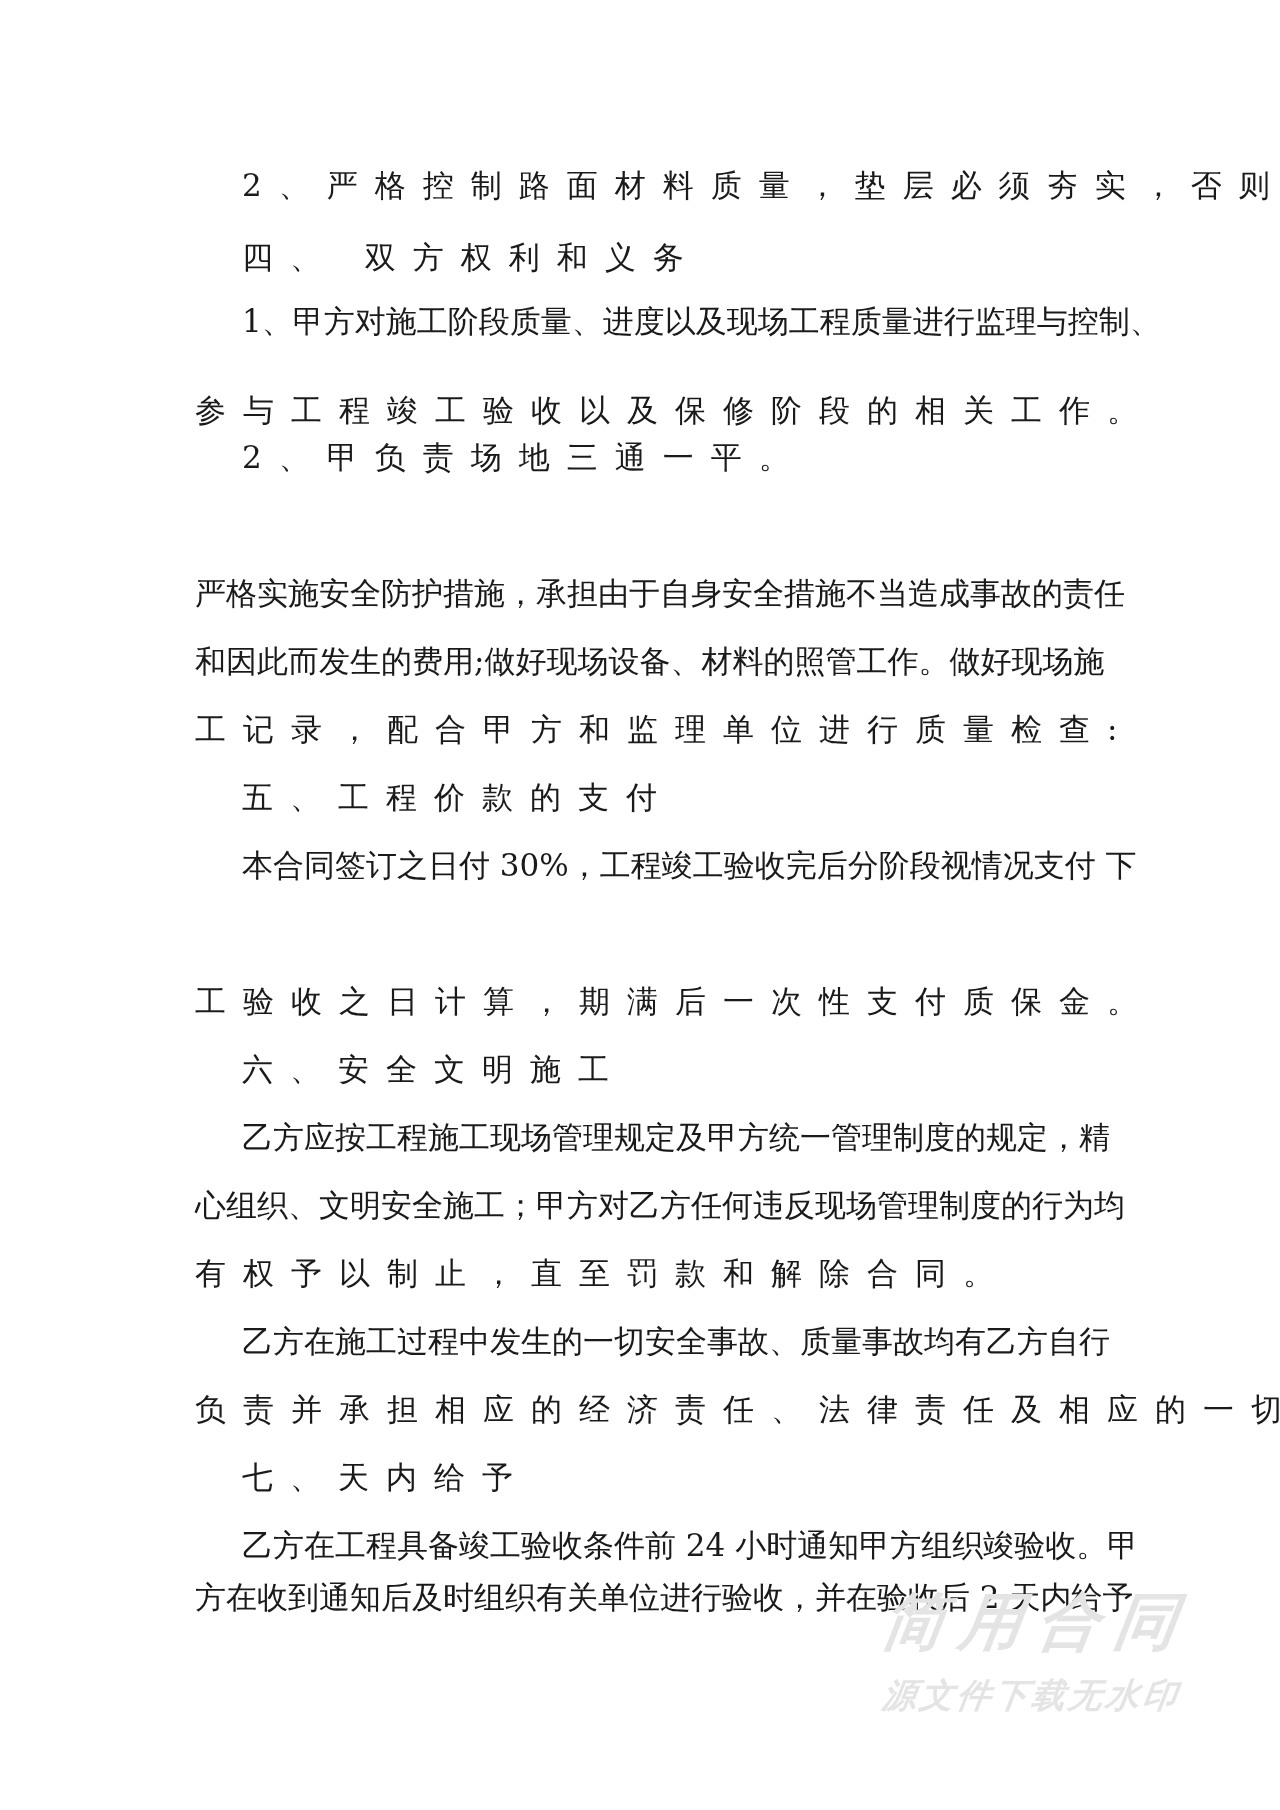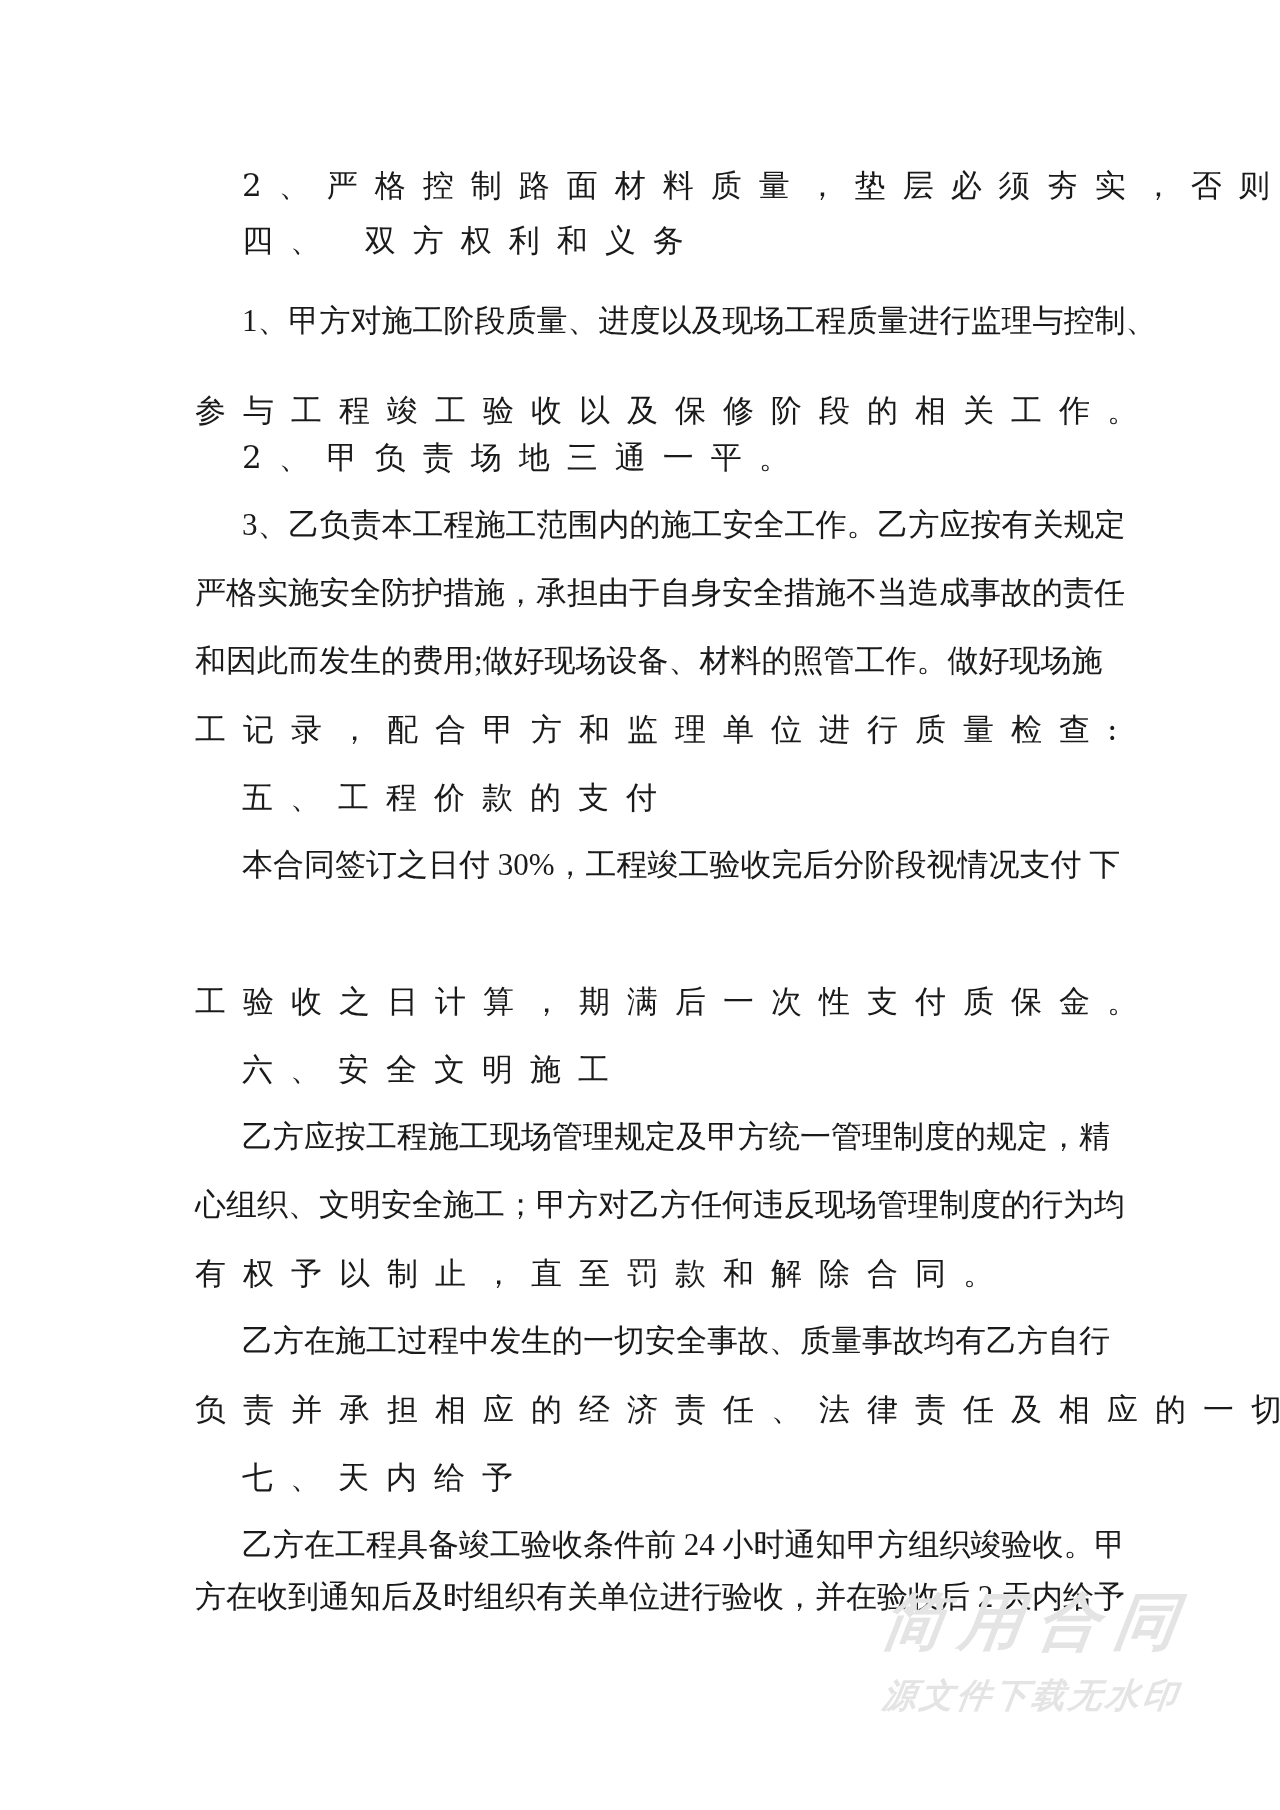--- a/index.html
+++ b/index.html
@@ -2,37 +2,36 @@
 <html><head>
 <meta charset="utf-8">
 <style>
   html, body { margin:0; padding:0; background:#ffffff; }
   body { width:1280px; height:1810px; position:relative; overflow:hidden;
          font-family:"DejaVu Serif","Liberation Serif",serif; color:#1a1a1a; }
   .page { position:absolute; left:0; top:0; width:1280px; height:1810px; background:#fff; }
   .line { position:absolute; left:195px; width:892px; height:40px; line-height:40px;
           font-size:31px; letter-spacing:17px; white-space:nowrap; overflow:visible; }
   .line.indent { left:242px; width:845px; }
-  .line.justify { text-align:justify; text-align-last:justify; letter-spacing:0;font-family:Liberation Serif, serif; }
+  .line.justify { text-align:justify; text-align-last:justify; letter-spacing:0; }
   .wm { position:absolute; font-family:"DejaVu Sans","Liberation Sans",sans-serif;
         font-weight:bold; font-style:italic; color:#e4e4e4; white-space:nowrap;
         text-align:justify; text-align-last:justify; transform:skewX(-8deg); }
   .wm-top { left:883px; top:1590px; width:294px; height:64px; font-size:62px; line-height:64px; }
   .wm-bottom { left:883px; top:1678px; width:294px; height:34px; font-size:34px; line-height:34px; }
 </style>
 </head>
 <body>
 
 <div class="page">
   <div class="line indent" style="top:165px">2、严格控制路面材料质量，垫层必须夯实，否则返工。</div>
-  <div class="line indent" style="top:220px">四、 双方权利和义务</div>
+  <div class="line indent" style="top:237px">四、 双方权利和义务</div>
   <div class="line indent justify" style="top:301px">1、甲方对施工阶段质量、进度以及现场工程质量进行监理与控制、</div>
   <div class="line" style="top:390px">参与工程竣工验收以及保修阶段的相关工作。</div>
   <div class="line indent" style="top:437px">2、甲负责场地三通一平。</div>
-  <div class="line indent justify" style="top:505px">3、乙负责本工程施工范围内的施工安全工作。乙方应按有关规定</div>
   <div class="line justify" style="top:573px">严格实施安全防护措施，承担由于自身安全措施不当造成事故的责任</div>
   <div class="line justify" style="top:641px">和因此而发生的费用;做好现场设备、材料的照管工作。做好现场施</div>
   <div class="line indent" style="top:777px">五、工程价款的支付</div>
   <div class="line" style="top:709px">工记录，配合甲方和监理单位进行质量检查:</div>
   <div class="line indent justify" style="top:845px">本合同签订之日付 30%，工程竣工验收完后分阶段视情况支付 下</div>
   <div class="line" style="top:981px">工验收之日计算，期满后一次性支付质保金。</div>
   <div class="line indent" style="top:1049px">六、安全文明施工</div>
   <div class="line indent justify" style="top:1117px">乙方应按工程施工现场管理规定及甲方统一管理制度的规定，精</div>
   <div class="line justify" style="top:1185px">心组织、文明安全施工；甲方对乙方任何违反现场管理制度的行为均</div>
   <div class="line" style="top:1253px">有权予以制止，直至罚款和解除合同。</div>

